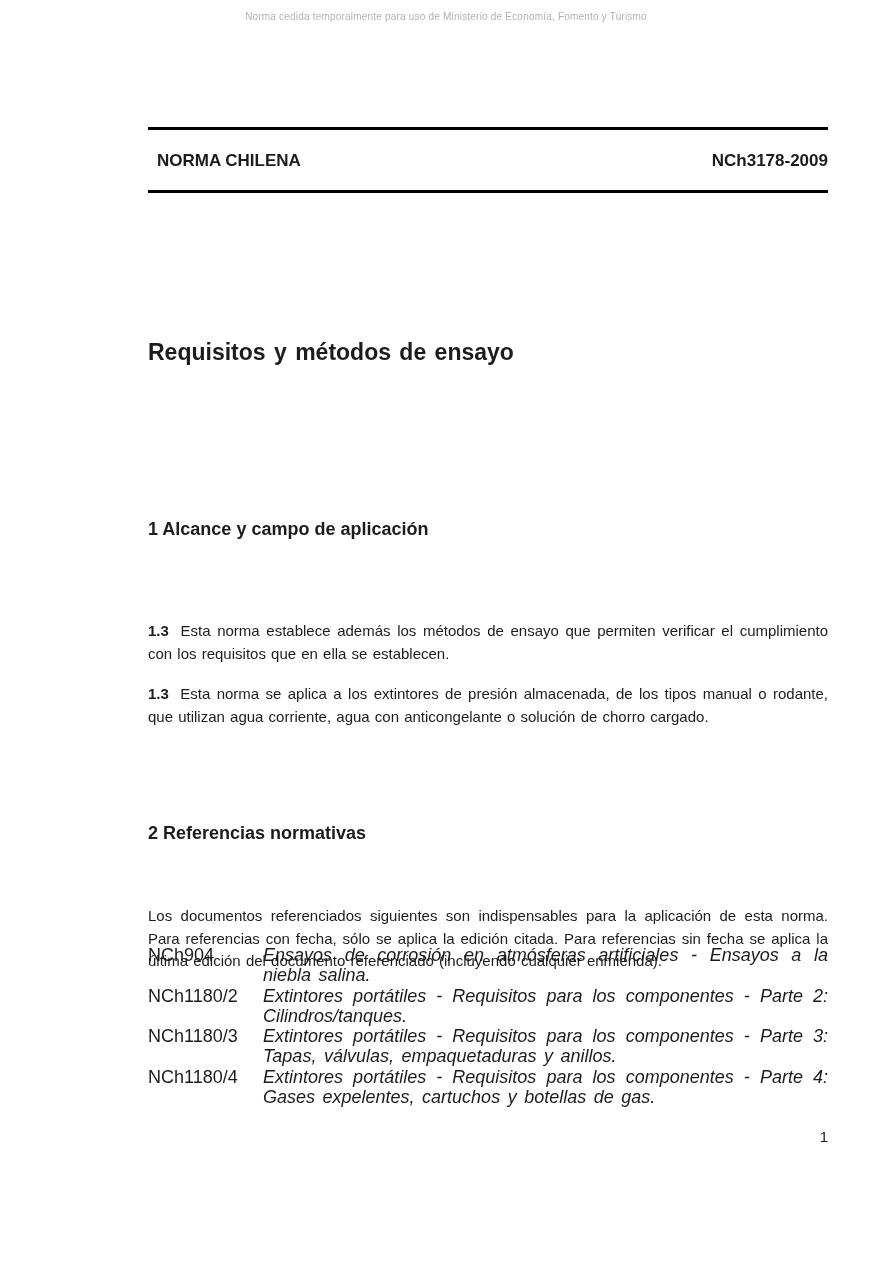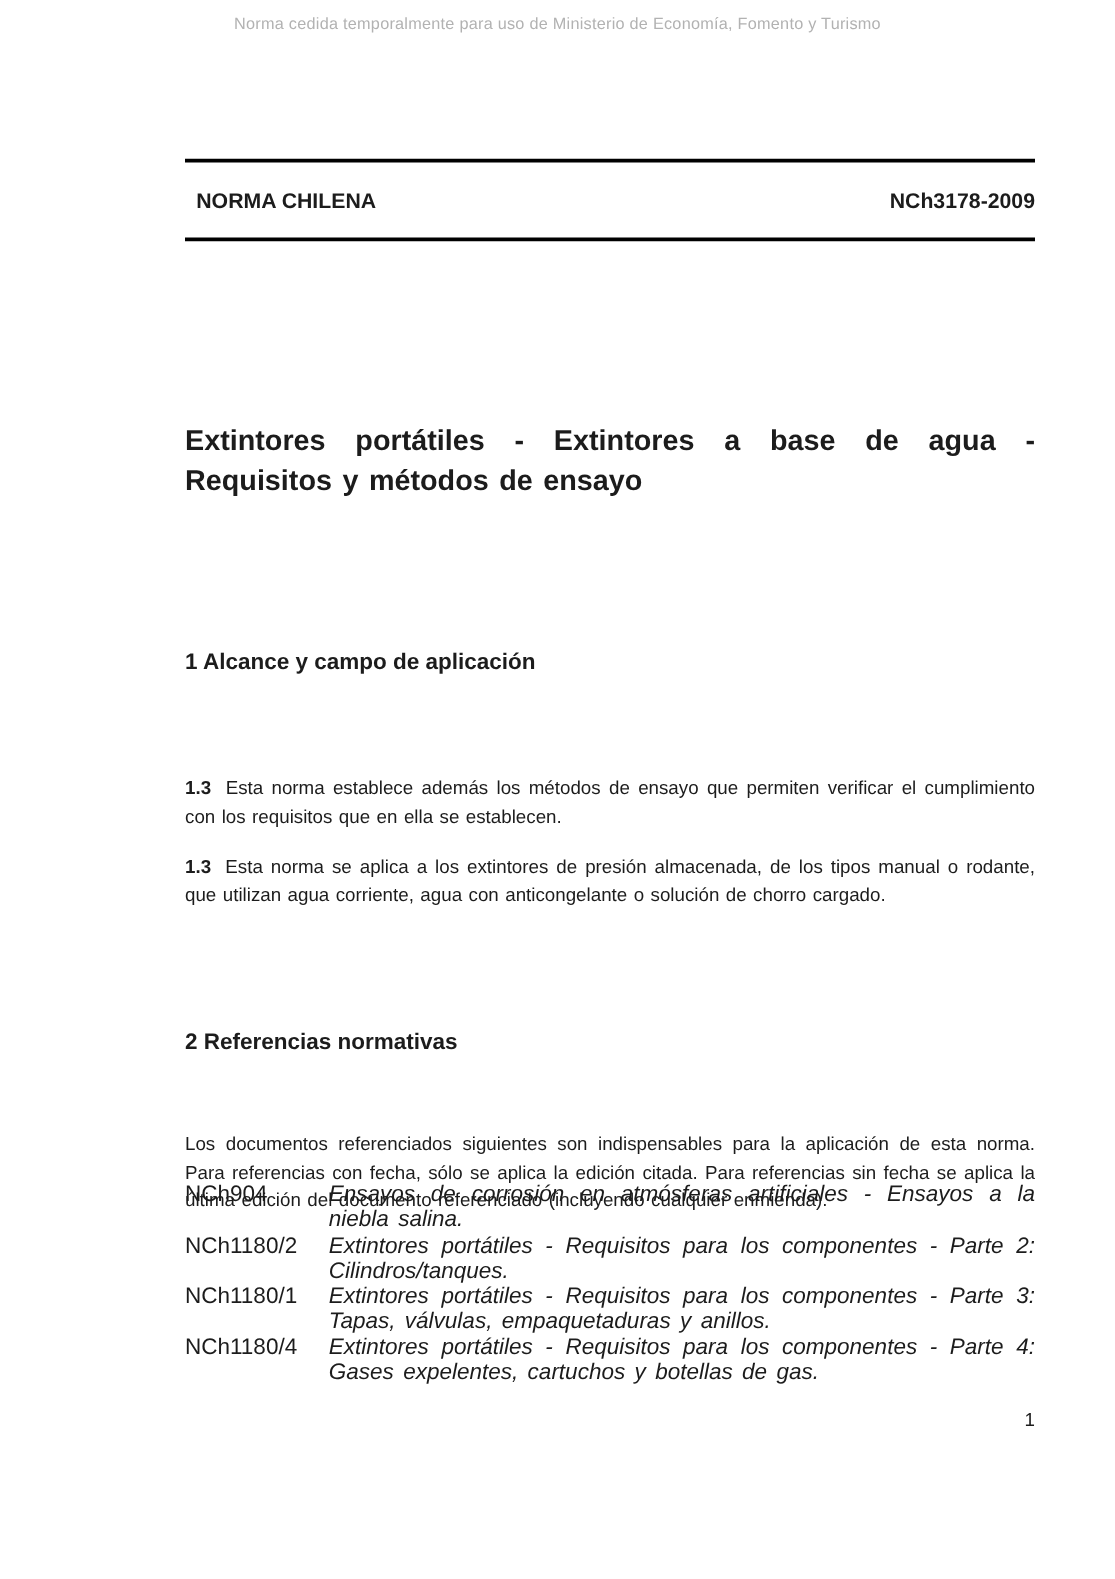--- a/index.html
+++ b/index.html
@@ -20,21 +20,21 @@
     font-family: "Liberation Sans", sans-serif;
     color: var(--text);
     overflow: hidden;
   }
   .watermark {
     position: absolute;
     top: 11px;
     left: 0;
     width: 100%;
     text-align: center;
-    font-size: 13px;
+    font-size: 10px;
     color: var(--watermark);
     letter-spacing: 0.2px;
   }
   .content {
     position: absolute;
     left: 148px;
     top: 0;
     width: 680px;
     height: 1263px;
   }
@@ -142,21 +142,20 @@
   <div class="content">
 
     <div class="header-rule top"></div>
     <div class="header-row">
       <span class="header-left">NORMA CHILENA</span>
       <span class="header-right">NCh3178-2009</span>
     </div>
     <div class="header-rule bottom"></div>
 
     <h1 class="doc-title">
-      <span class="title-line1">Extintores portátiles - Extintores a base de agua -</span>
       <span class="title-line2">Requisitos y métodos de ensayo</span>
     </h1>
 
     <h2 class="sec-heading s1">1 Alcance y campo de aplicación</h2>
 
 
     <p class="body-p p12">
       <span class="pnum">1.3</span>
       <span>Esta norma establece además los métodos de ensayo que permiten verificar el cumplimiento con los requisitos que en ella se establecen.</span>
     </p>
@@ -174,21 +173,21 @@
     <div class="ref-list">
       <div class="ref-row">
         <span class="ref-code">NCh904</span>
         <span class="ref-desc">Ensayos de corrosión en atmósferas artificiales - Ensayos a la niebla salina.</span>
       </div>
       <div class="ref-row">
         <span class="ref-code">NCh1180/2</span>
         <span class="ref-desc">Extintores portátiles - Requisitos para los componentes - Parte 2: Cilindros/tanques.</span>
       </div>
       <div class="ref-row">
-        <span class="ref-code">NCh1180/1</span>
+        <span class="ref-code">NCh1180/3</span>
         <span class="ref-desc">Extintores portátiles - Requisitos para los componentes - Parte 3: Tapas, válvulas, empaquetaduras y anillos.</span>
       </div>
       <div class="ref-row">
         <span class="ref-code">NCh1180/4</span>
         <span class="ref-desc">Extintores portátiles - Requisitos para los componentes - Parte 4: Gases expelentes, cartuchos y botellas de gas.</span>
       </div>
     </div>
 
     <div class="page-number">1</div>
 

